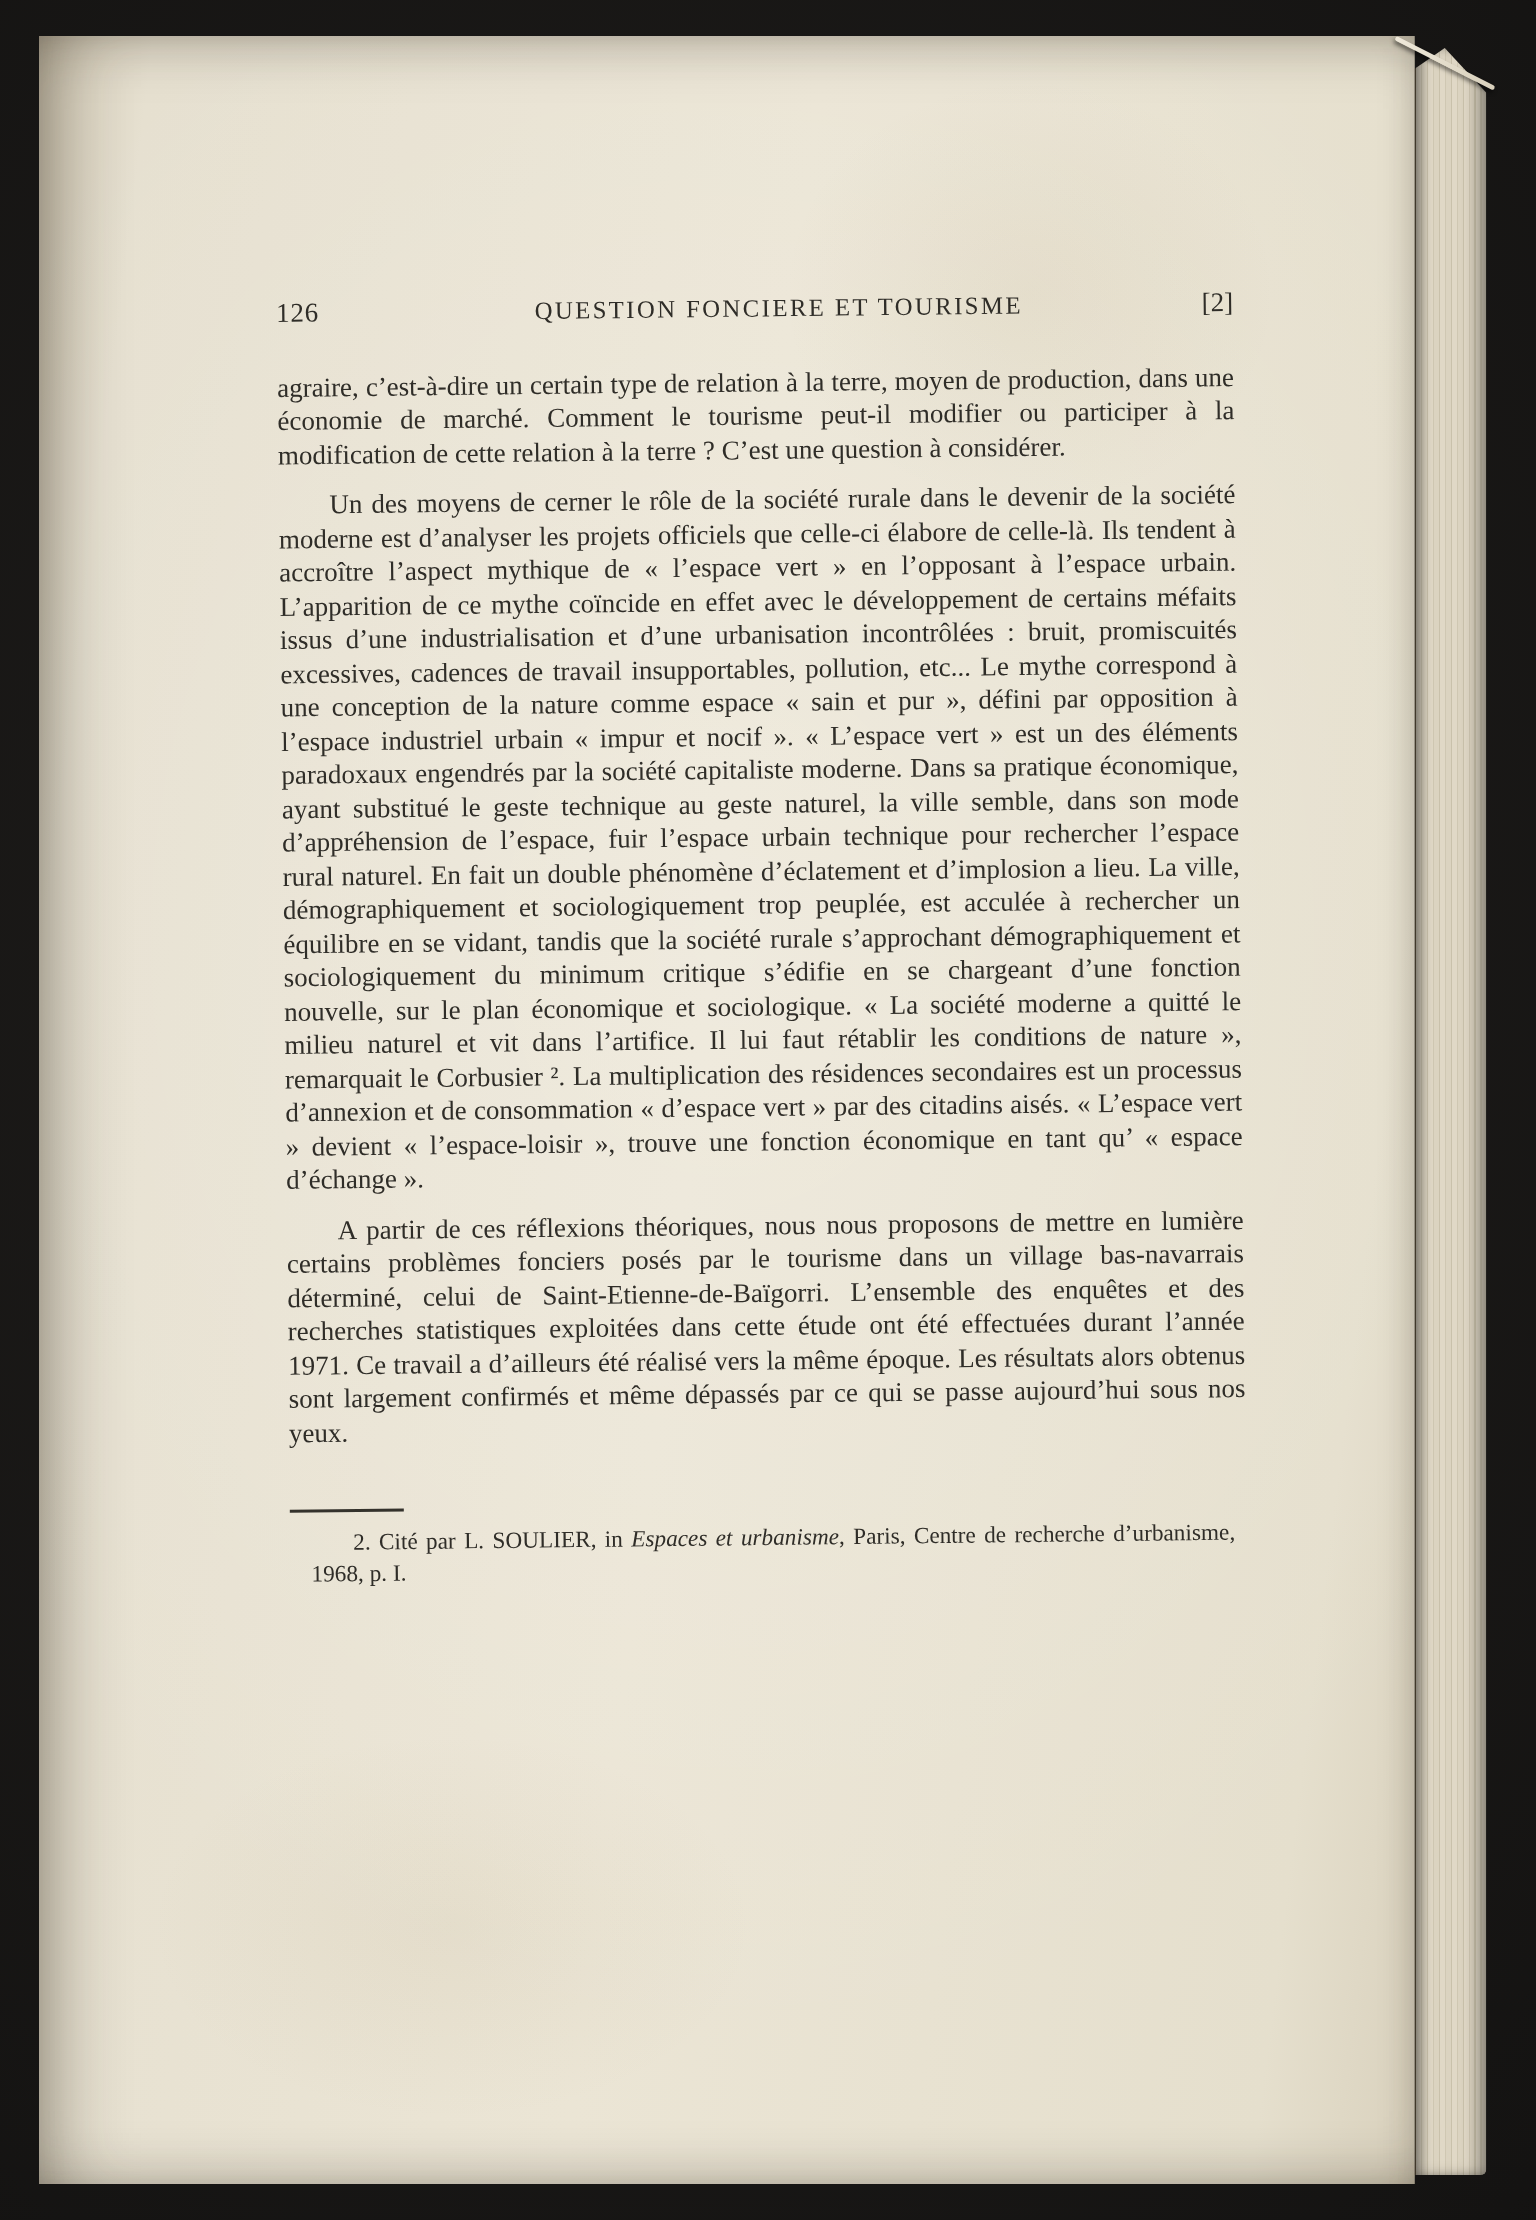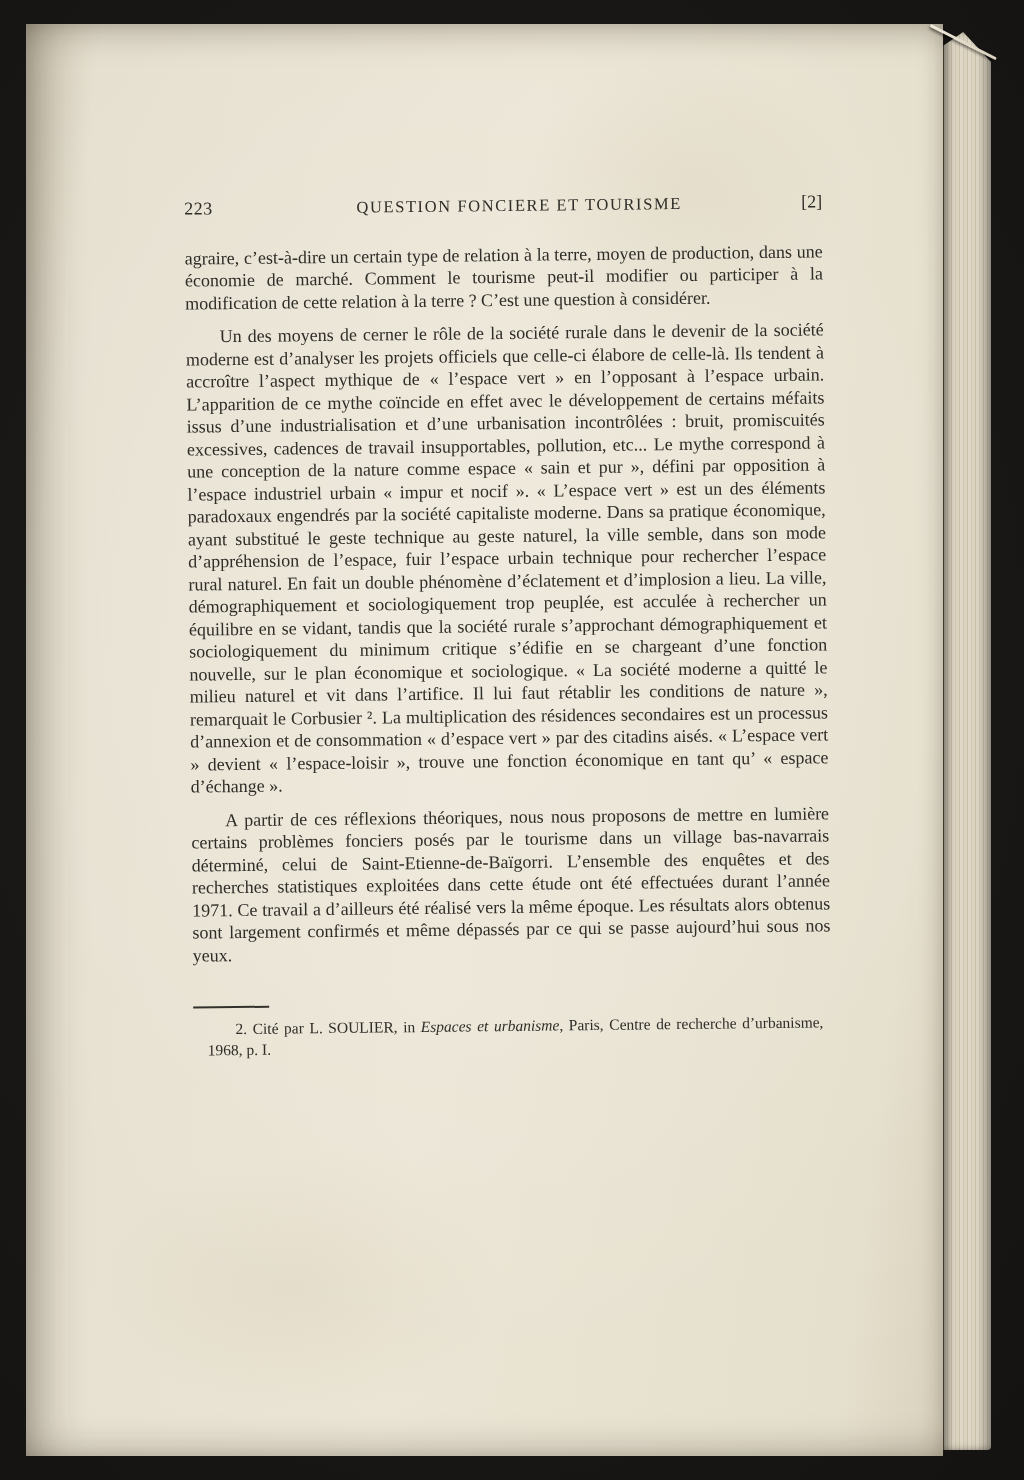--- a/index.html
+++ b/index.html
@@ -95,21 +95,21 @@
 </style>
 </head>
 <body>
 
 <div class="scene">
 
   <div class="page">
     <div class="content">
 
       <div class="header">
-        <span class="pnum">223</span>
+        <span class="pnum">126</span>
         <span class="rtitle">QUESTION FONCIERE ET TOURISME</span>
         <span class="bnum">[2]</span>
       </div>
 
       <p class="para">agraire, c’est-à-dire un certain type de relation à la terre, moyen de production, dans une économie de marché. Comment le tourisme peut-il modifier ou participer à la modification de cette relation à la terre ? C’est une question à considérer.</p>
 
       <p class="para indent">Un des moyens de cerner le rôle de la société rurale dans le devenir de la société moderne est d’analyser les projets officiels que celle-ci élabore de celle-là. Ils tendent à accroître l’aspect mythique de « l’espace vert » en l’opposant à l’espace urbain. L’apparition de ce mythe coïncide en effet avec le développement de certains méfaits issus d’une industrialisation et d’une urbanisation incontrôlées : bruit, promiscuités excessives, cadences de travail insupportables, pollution, etc... Le mythe correspond à une conception de la nature comme espace « sain et pur », défini par opposition à l’espace industriel urbain « impur et nocif ». « L’espace vert » est un des éléments paradoxaux engendrés par la société capitaliste moderne. Dans sa pratique économique, ayant substitué le geste technique au geste naturel, la ville semble, dans son mode d’appréhension de l’espace, fuir l’espace urbain technique pour rechercher l’espace rural naturel. En fait un double phénomène d’éclatement et d’implosion a lieu. La ville, démographiquement et sociologiquement trop peuplée, est acculée à rechercher un équilibre en se vidant, tandis que la société rurale s’approchant démographiquement et sociologiquement du minimum critique s’édifie en se chargeant d’une fonction nouvelle, sur le plan économique et sociologique. « La société moderne a quitté le milieu naturel et vit dans l’artifice. Il lui faut rétablir les conditions de nature », remarquait le Corbusier ². La multiplication des résidences secondaires est un processus d’annexion et de consommation « d’espace vert » par des citadins aisés. « L’espace vert » devient « l’espace-loisir », trouve une fonction économique en tant qu’ « espace d’échange ».</p>
 
       <p class="para indent">A partir de ces réflexions théoriques, nous nous proposons de mettre en lumière certains problèmes fonciers posés par le tourisme dans un village bas-navarrais déterminé, celui de Saint-Etienne-de-Baïgorri. L’ensemble des enquêtes et des recherches statistiques exploitées dans cette étude ont été effectuées durant l’année 1971. Ce travail a d’ailleurs été réalisé vers la même époque. Les résultats alors obtenus sont largement confirmés et même dépassés par ce qui se passe aujourd’hui sous nos yeux.</p>
 

